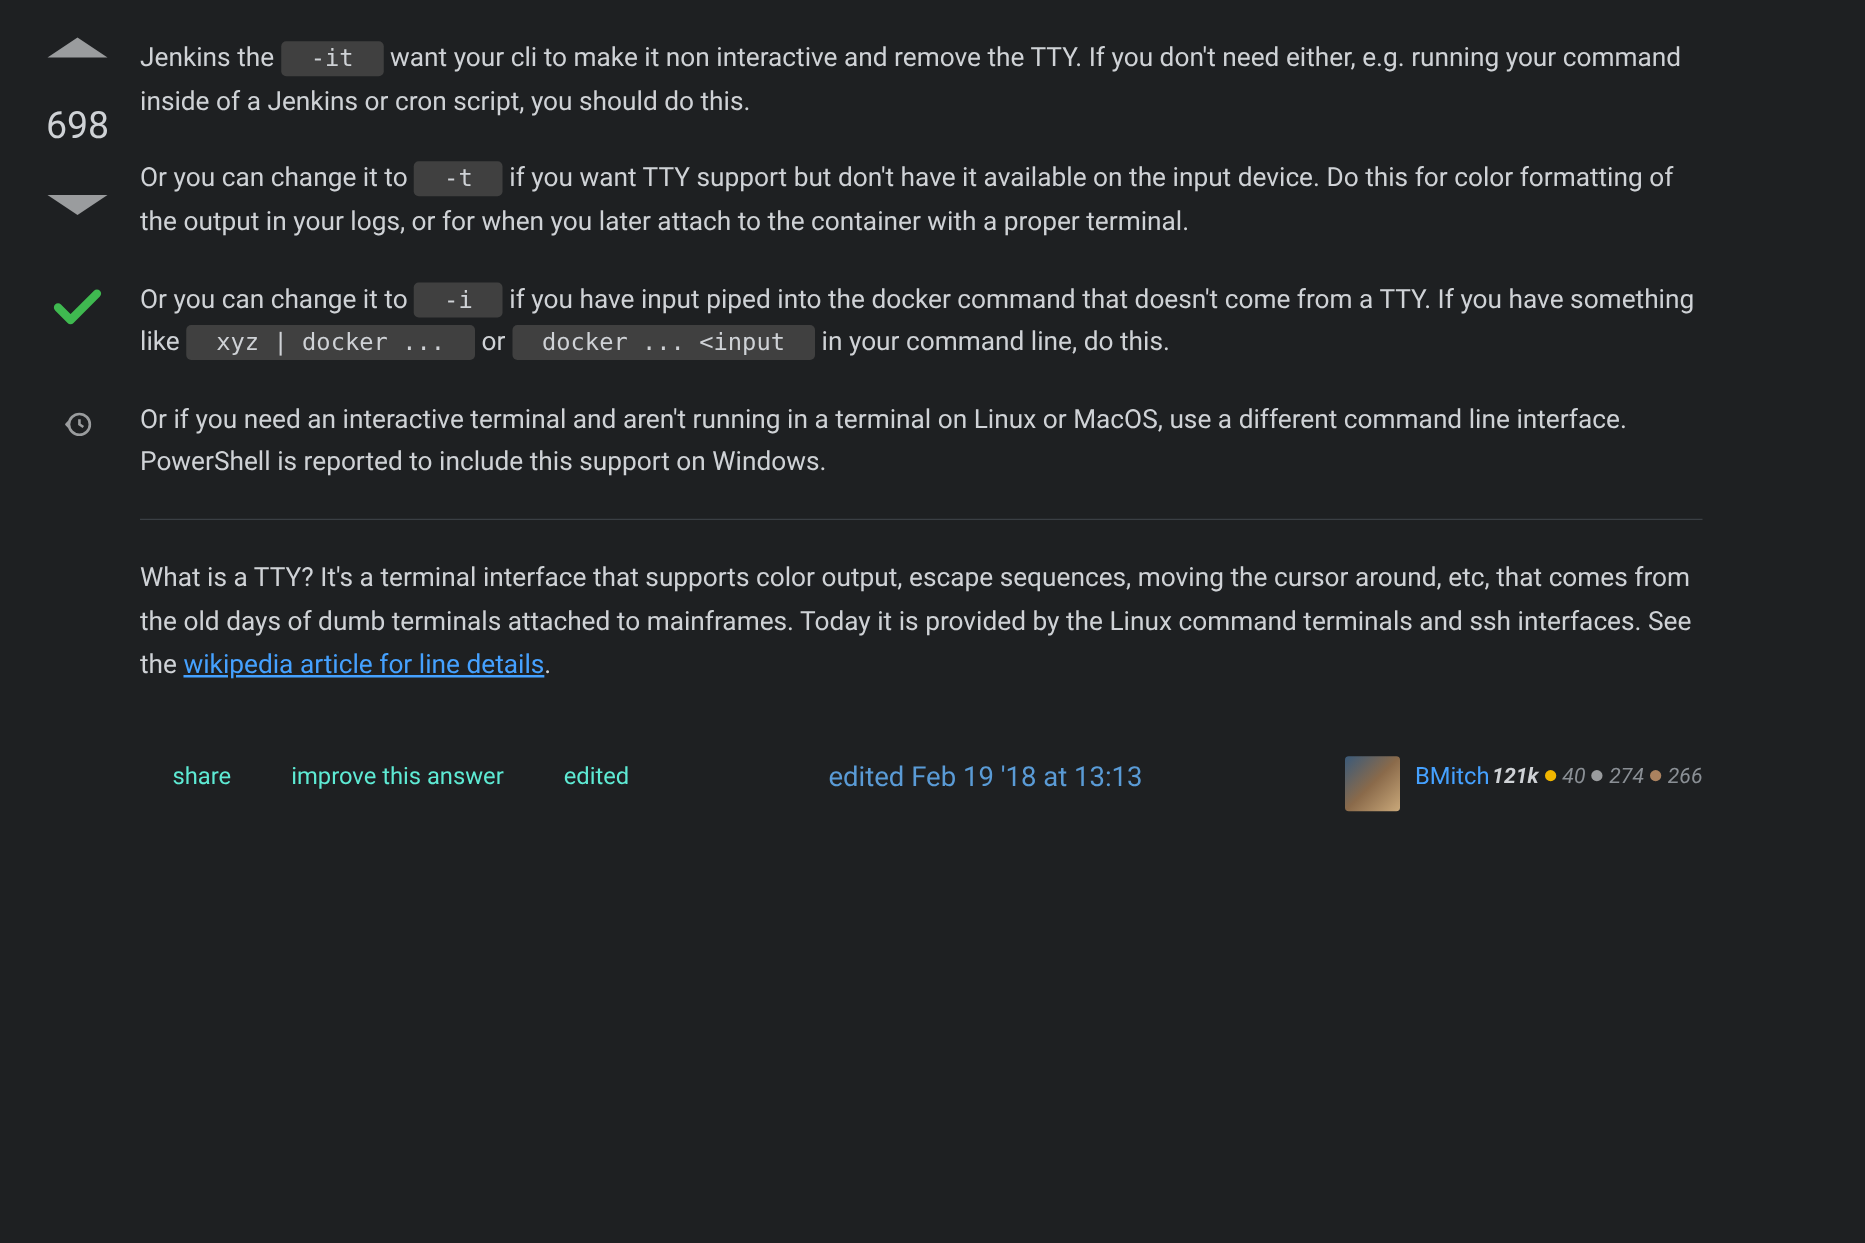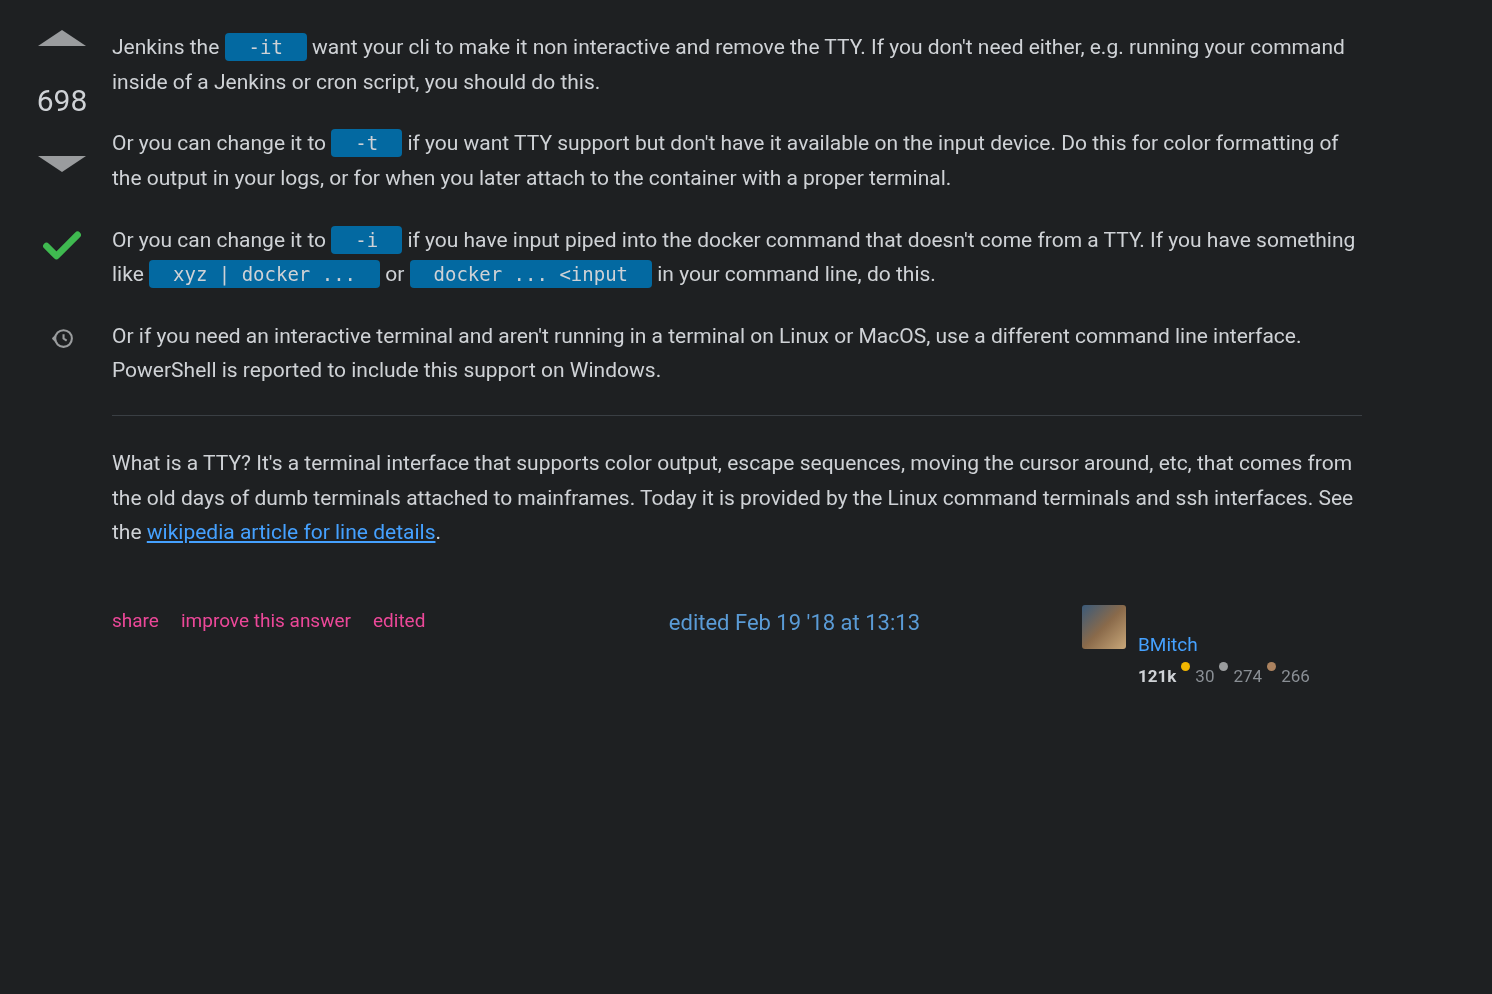--- a/index.html
+++ b/index.html
@@ -48,21 +48,21 @@
     cursor: pointer;
   }
   .timeline-icon svg { width: 25px; height: 25px; }
   .content {
     flex: 1;
     min-width: 0;
   }
   .content p { margin-bottom: 27px; }
   code {
     font-family: ui-monospace, SFMono-Regular, Menlo, Monaco, Consolas, monospace;
-    background: #0369a1;
+    background: #404040;
     color: #cfd2d6;
     padding: 3px 24px;
     border-radius: 4px;
     font-size: 19px;
   }
   hr {
     border: none;
     border-top: 1px solid #3a3f44;
     margin: 10px 0 30px 0;
   }
@@ -72,22 +72,23 @@
   }
   .post-actions {
     display: flex;
     gap: 22px;
     margin-top: 55px;
     font-size: 19px;
     align-items: flex-start;
     color: #8a8f95;
   }
   .action-link {
-    color: #ec4899;
+    color: #5eead4;
     cursor: pointer;
+    margin-left: 26px;
   }
   .edit-info {
     color: #5a9bd6;
     margin-left: auto;
     margin-right: 140px;
     font-size: 22px;
   }
   .user-card {
     display: flex;
     flex-direction: column;
@@ -103,23 +104,23 @@
     gap: 12px;
     align-items: flex-start;
   }
   .avatar {
     width: 44px;
     height: 44px;
     border-radius: 3px;
     background: linear-gradient(135deg, #3a5a7a 0%, #8a6a4a 50%, #c9a87a 100%);
     flex-shrink: 0;
   }
-  .user-details { display: flex; flex-direction: column; gap: 2px; margin-top: 24px; }
+  .user-details { display: flex; flex-direction: row; gap: 2px; }
   .user-name { color: #45a1ff; font-size: 19px; }
-  .rep-line { display: flex; align-items: flex-start; gap: 5px; font-size: 17px; }
+  .rep-line { display: flex; align-items: center; gap: 5px; font-size: 17px; font-style: italic; }
   .rep { font-weight: 700; color: #cfd2d6; }
   .badge-dot { width: 9px; height: 9px; border-radius: 50%; display: inline-block; }
   .gold { background: #f1b600; }
   .silver { background: #9a9c9e; }
   .bronze { background: #ab825f; }
   .badge-num { color: #8a8f95; }
 </style>
 </head>
 <body>
 
@@ -167,21 +168,21 @@
       <span class="edit-info">edited Feb 19 '18 at 13:13</span>
 
       <div class="user-card">
         <div class="user-row">
           <div class="avatar"></div>
           <div class="user-details">
             <a class="user-name">BMitch</a>
             <div class="rep-line">
               <span class="rep">121k</span>
               <span class="badge-dot gold"></span>
-                <span class="badge-num">30</span>
+                <span class="badge-num">40</span>
               <span class="badge-dot silver"></span>
                 <span class="badge-num">274</span>
               <span class="badge-dot bronze"></span>
                 <span class="badge-num">266</span>
             </div>
           </div>
         </div>
       </div>
     </div>
 

